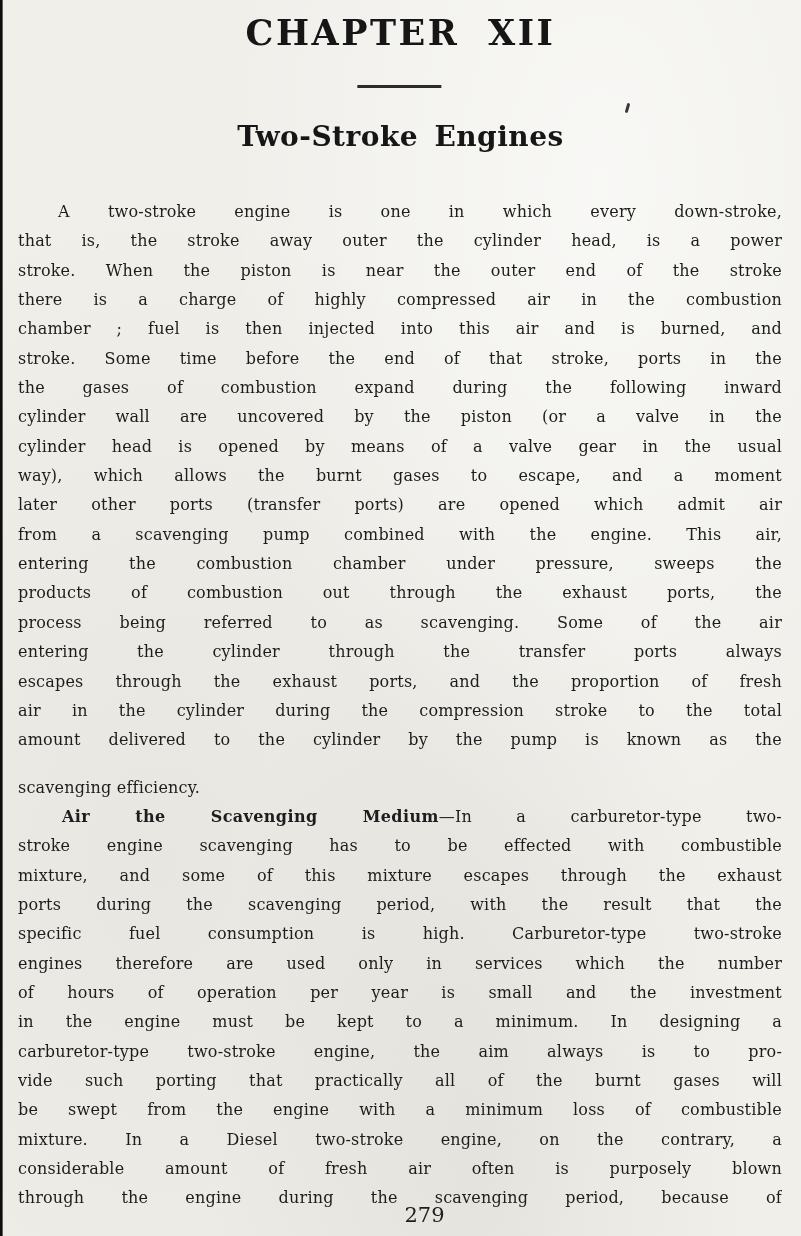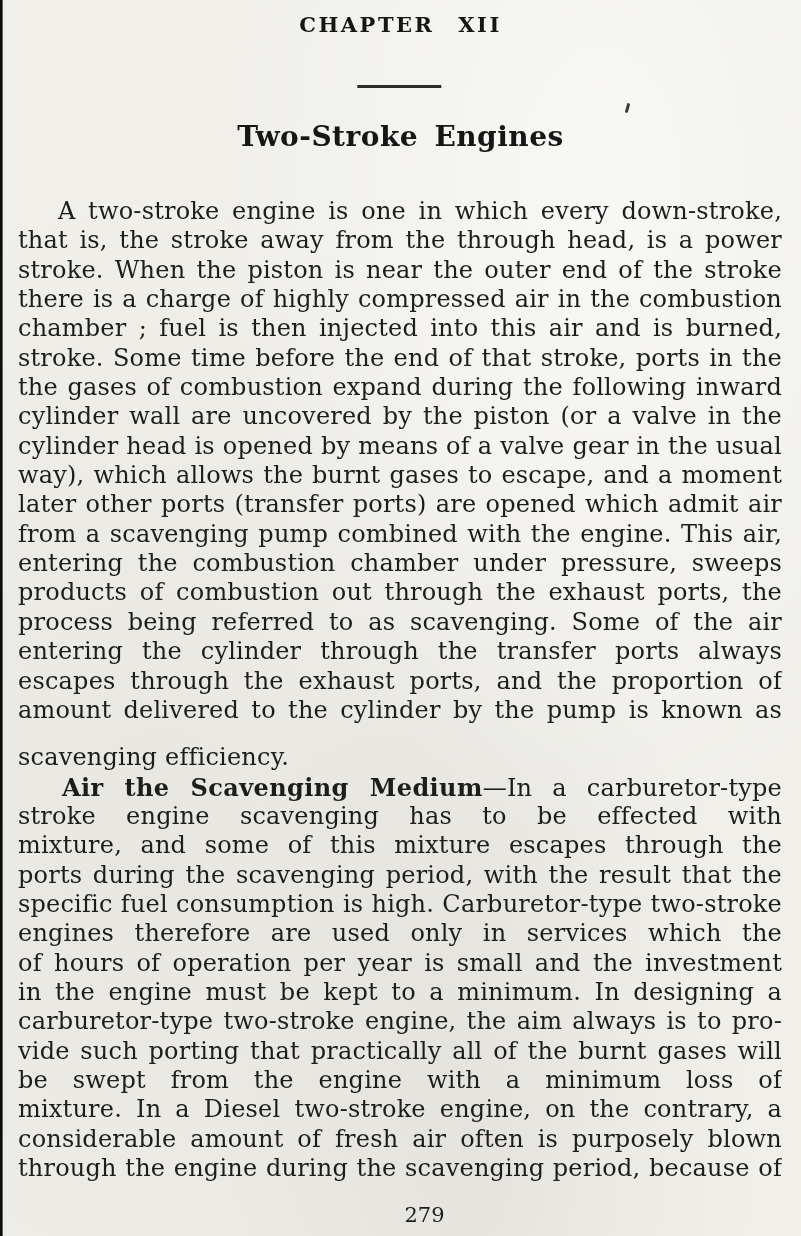--- a/index.html
+++ b/index.html
@@ -33,21 +33,21 @@
     border-radius: 2px;
     transform: rotate(16deg);
   }
 
   .chapter {
     position: absolute;
     top: 12px; left: 0;
     width: 100%;
     margin: 0;
     text-align: center;
-    font-size: 21px;
+    font-size: 35px;
     font-weight: bold;
     letter-spacing: 2.5px;
     word-spacing: 14px;
     color: #161616;
   }
 
   .rule {
     position: absolute;
     top: 85px; left: 50%;
     transform: translateX(-52%);
@@ -70,21 +70,21 @@
 
   .body-text {
     position: absolute;
     top: 197px; left: 18px;
     width: 764px;
   }
 
   .ln {
     height: 29.35px;
     line-height: 29.35px;
-    font-size: 24px;
+    font-size: 16px;
     letter-spacing: 0.2px;
     text-align: justify;
     text-align-last: justify;
     overflow: hidden;
     white-space: normal;
   }
   .ln b { font-weight: bold; letter-spacing: 0.4px; }
   .ind1 { text-indent: 40px; }
   .ind2 { text-indent: 44px; }
   .endp { text-align-last: left; margin-top: 18px; }
@@ -105,36 +105,37 @@
 <div class="page">
   <div class="edge-strip"></div>
   <div class="speck"></div>
 
   <h1 class="chapter">CHAPTER XII</h1>
   <div class="rule"></div>
   <h2 class="title">Two-Stroke Engines</h2>
 
   <div class="body-text">
     <div class="ln ind1">A two-stroke engine is one in which every down-stroke,</div>
-    <div class="ln">that is, the stroke away from the through head, is a power</div>
+    <div class="ln">that is, the stroke away outer the cylinder head, is a power</div>
     <div class="ln">stroke.  When the piston is near the outer end of the stroke</div>
     <div class="ln">there is a charge of highly compressed air in the combustion</div>
     <div class="ln">chamber ; fuel is then injected into this air and is burned, and</div>
     <div class="ln">stroke.  Some time before the end of that stroke, ports in the</div>
     <div class="ln">the gases of combustion expand during the following inward</div>
     <div class="ln">cylinder wall are uncovered by the piston (or a valve in the</div>
     <div class="ln">cylinder head is opened by means of a valve gear in the usual</div>
     <div class="ln">way), which allows the burnt gases to escape, and a moment</div>
     <div class="ln">later other ports (transfer ports) are opened which admit air</div>
     <div class="ln">from a scavenging pump combined with the engine.  This air,</div>
     <div class="ln">entering the combustion chamber under pressure, sweeps the</div>
     <div class="ln">products of combustion out through the exhaust ports, the</div>
     <div class="ln">process being referred to as scavenging.  Some of the air</div>
     <div class="ln">entering the cylinder through the transfer ports always</div>
     <div class="ln">escapes through the exhaust ports, and the proportion of fresh</div>
+    <div class="ln">air in the cylinder during the compression stroke to the total</div>
     <div class="ln">amount delivered to the cylinder by the pump is known as the</div>
     <div class="ln endp">scavenging efficiency.</div>
 
     <div class="ln ind2"><b>Air the Scavenging Medium</b><span>—In a carburetor-type two-</span></div>
     <div class="ln">stroke engine scavenging has to be effected with combustible</div>
     <div class="ln">mixture, and some of this mixture escapes through the exhaust</div>
     <div class="ln">ports during the scavenging period, with the result that the</div>
     <div class="ln">specific fuel consumption is high.  Carburetor-type two-stroke</div>
     <div class="ln">engines therefore are used only in services which the number</div>
     <div class="ln">of hours of operation per year is small and the investment</div>

